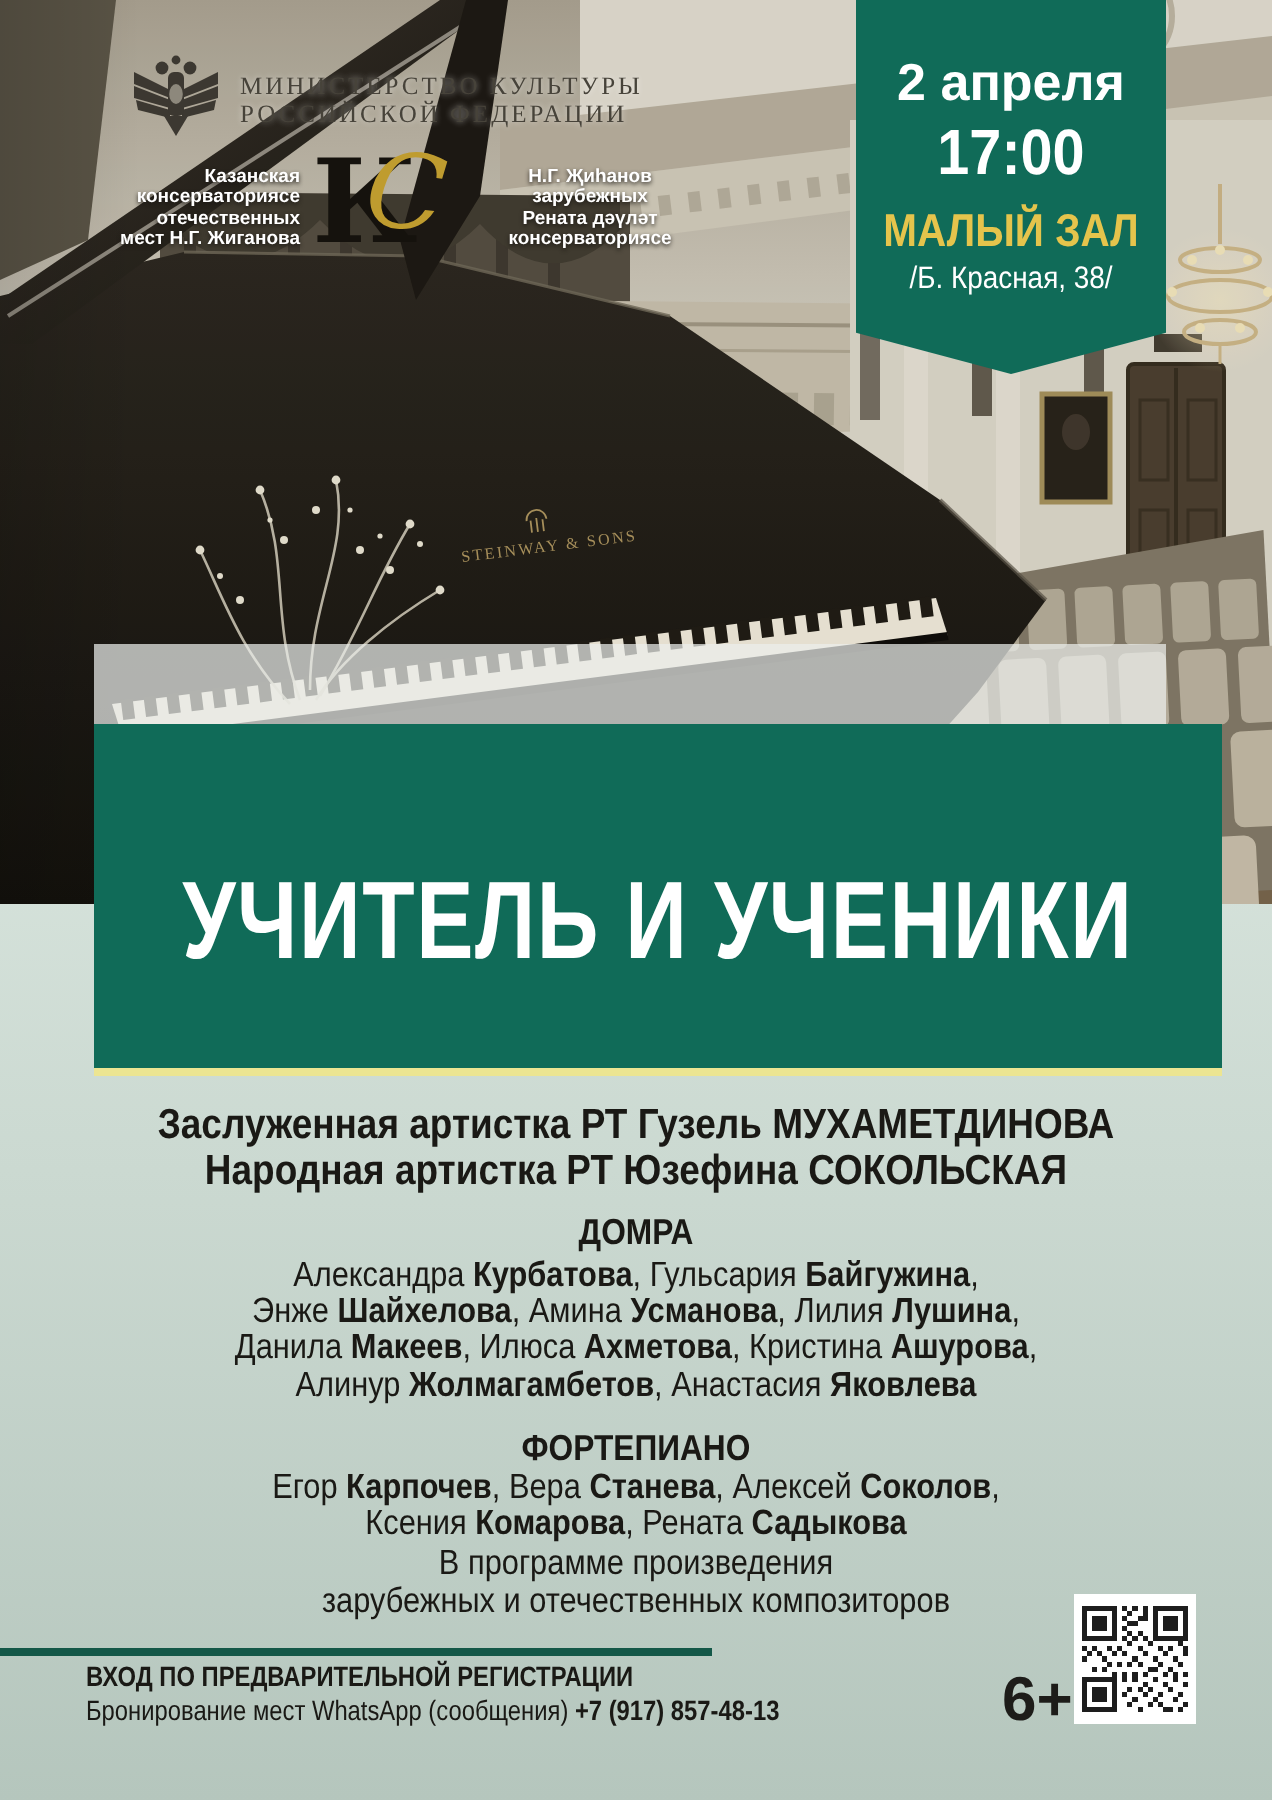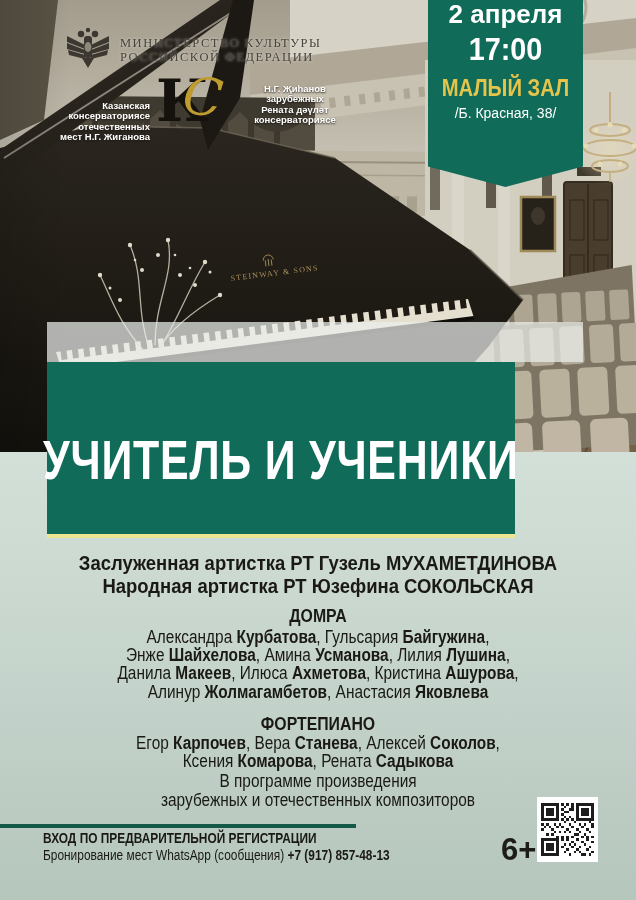--- a/index.html
+++ b/index.html
@@ -6,41 +6,41 @@
   body{font-family:"Liberation Sans",sans-serif;background:#777;}
   .poster{position:relative;width:636px;height:900px;margin:0 auto;overflow:hidden;
           background:linear-gradient(180deg,#e9f2ec 0%,#dcE8e1 35%,#cbd9d1 65%,#b5c6bd 100%);}
   
   .photo{position:absolute;left:0;top:0;width:636px;height:452px;}
   .photo svg{display:block;}
   
   .band{position:absolute;left:47px;top:322px;width:536px;height:40px;
         background:rgba(236,239,235,.72);}
   
-  .banner{position:absolute;left:47px;top:362px;width:468px;height:172px;
+  .banner{position:absolute;left:47px;top:362px;width:564px;height:172px;
           background:#106b58;border-bottom:4px solid #ece592;
           display:flex;align-items:center;justify-content:center;}
   .banner h1{margin:0;padding-top:24px;color:#fff;font-size:55px;font-weight:700;
              letter-spacing:1px;white-space:nowrap;transform:scaleX(.78);}
   
   .event-box{position:absolute;left:428px;top:0;width:155px;height:187px;background:#106b58;
              clip-path:polygon(0 0,100% 0,100% 89%,50% 100%,0 89%);
              text-align:center;color:#fff;}
-  .event-box .date{font-size:26px;font-weight:700;line-height:28px;}
+  .event-box .date{padding-top:27px;font-size:26px;font-weight:700;line-height:28px;}
   .event-box .time{font-size:32px;font-weight:700;line-height:36px;margin-top:3px;transform:scaleX(.9);}
   .event-box .venue{font-size:23px;font-weight:700;line-height:25px;margin-top:9px;color:#e5c44c;transform:scaleX(.88);}
   .event-box .addr{font-size:15.5px;line-height:18px;margin-top:3px;transform:scaleX(.9);white-space:nowrap;}
   
   .emblem{position:absolute;left:64px;top:26px;width:48px;height:44px;}
   .ministry{position:absolute;left:120px;top:36px;font-family:Liberation Serif, serif;
             font-size:12.5px;line-height:14px;letter-spacing:1.5px;color:#47433a;
             text-shadow:0 0 3px rgba(255,255,255,.55);white-space:nowrap;}
   .cons{position:absolute;top:84px;font-size:9.5px;font-weight:700;line-height:10.4px;
         color:#fff;text-shadow:0 1px 2px rgba(25,22,18,.9);}
-  .cons-ru{left:56px;width:94px;text-align:right;margin-top:17px;}
+  .cons-ru{left:56px;width:94px;text-align:right;}
   .cons-tt{left:240px;width:110px;text-align:center;}
   .kslogo{position:absolute;left:156px;top:72px;width:66px;height:62px;}
   .kslogo .k{font-family:"DejaVu Serif",serif;font-size:58px;line-height:58px;font-weight:700;color:#15120d;}
   .kslogo .s{position:absolute;left:27px;top:-1px;font-family:"DejaVu Serif",serif;font-style:italic;
              font-size:52px;line-height:52px;color:#bf9c2f;transform:rotate(6deg);}
   
   .center{position:absolute;left:0;width:636px;text-align:center;color:#1a1915;white-space:nowrap;}
   .cnd{transform:scaleX(.88);}
   .leads{top:551px;font-size:21px;font-weight:700;line-height:23px;}
   .sec-h{font-size:18px;font-weight:700;}

